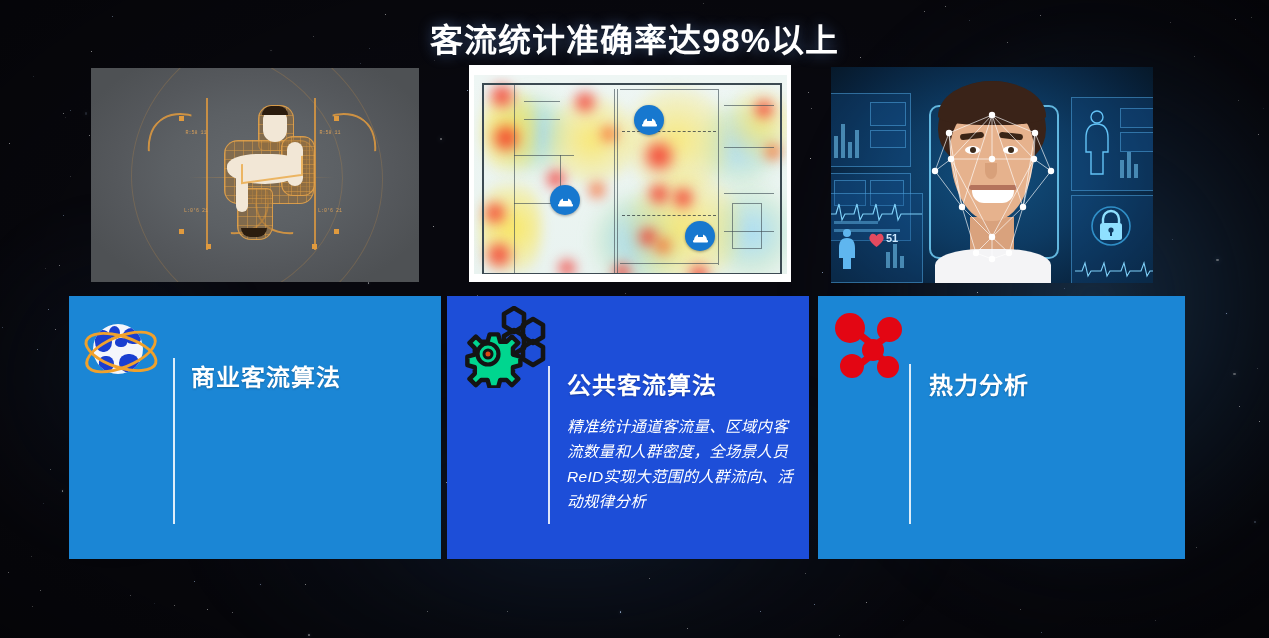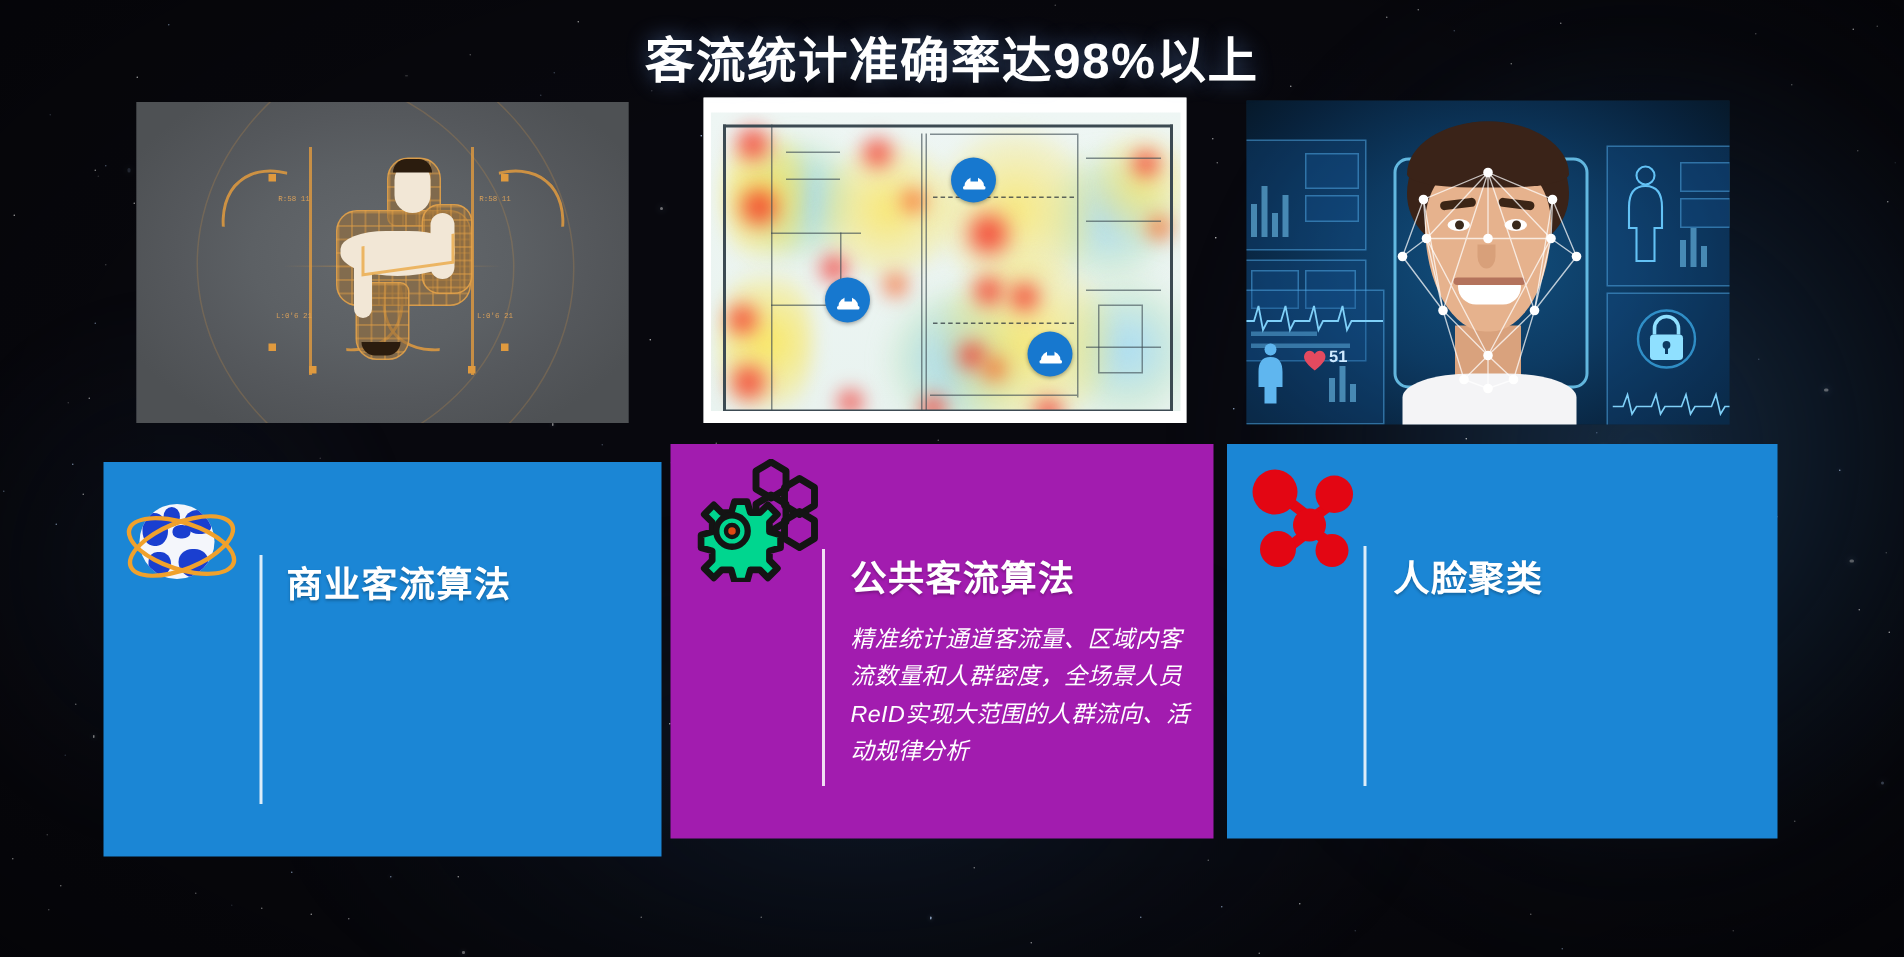--- a/index.html
+++ b/index.html
@@ -91,22 +91,22 @@
   .fr-bracket{position:absolute;border:2px solid rgba(120,215,255,.85);}
   .fr-head{position:absolute;}
   .fr-hair{position:absolute;background:#3a2318;border-radius:48% 48% 36% 36%/56% 56% 44% 44%;}
   .fr-face{position:absolute;background:#e6b28d;border-radius:44% 44% 48% 48%/38% 38% 62% 62%;}
   .fr-neck{position:absolute;background:#d9a27d;}
   .fr-shirt{position:absolute;background:#f4f4f6;border-radius:40% 40% 0 0;}
   .fr-mesh{position:absolute;left:0;top:0;}
 
   
   .card{position:absolute;top:296px;height:263px;overflow:hidden;}
-  .card.c1{left:69px;width:372px;background:#1b86d5;margin-top:12px;}
-  .card.c2{left:447px;width:362px;background:#a21caf;}
+  .card.c1{left:69px;width:372px;background:#1b86d5;}
+  .card.c2{left:447px;width:362px;background:#1d4ed8;}
   .card.c3{left:818px;width:367px;background:#1b86d5;}
 
   .card-icon{position:absolute;}
   .card-divider{position:absolute;width:2px;background:rgba(255,255,255,.85);}
   .card-title{position:absolute;color:#ffffff;font-size:24px;font-weight:bold;letter-spacing:1px;
      text-shadow:0 1px 2px rgba(0,0,0,.25);}
   .card-desc{position:absolute;color:#ffffff;font-size:15.5px;line-height:1.62;letter-spacing:.3px;}
 
   
   .globe{position:absolute;left:0;top:0;width:62px;height:62px;}
@@ -672,16 +672,16 @@
         <div class="mol-link" style="left:26px;top:48px;width:20px;height:7px;transform:rotate(-38deg);"></div>
         <div class="mol-link" style="left:44px;top:48px;width:18px;height:7px;transform:rotate(36deg);"></div>
         <div class="mol-node" style="left:5px;top:5px;width:30px;height:30px;"></div>
         <div class="mol-node" style="left:47px;top:9px;width:25px;height:25px;"></div>
         <div class="mol-node" style="left:32px;top:31px;width:22px;height:22px;"></div>
         <div class="mol-node" style="left:10px;top:46px;width:24px;height:24px;"></div>
         <div class="mol-node" style="left:47px;top:48px;width:22px;height:22px;"></div>
       </div>
     </div>
     <div class="card-divider" style="left:91px;top:68px;height:160px;"></div>
-    <div class="card-title" style="left:111px;top:70px;">人脸聚类</div>
+    <div class="card-title" style="left:111px;top:70px;">热力分析</div>
   </div>
 
 </div>
 
 </body></html>

